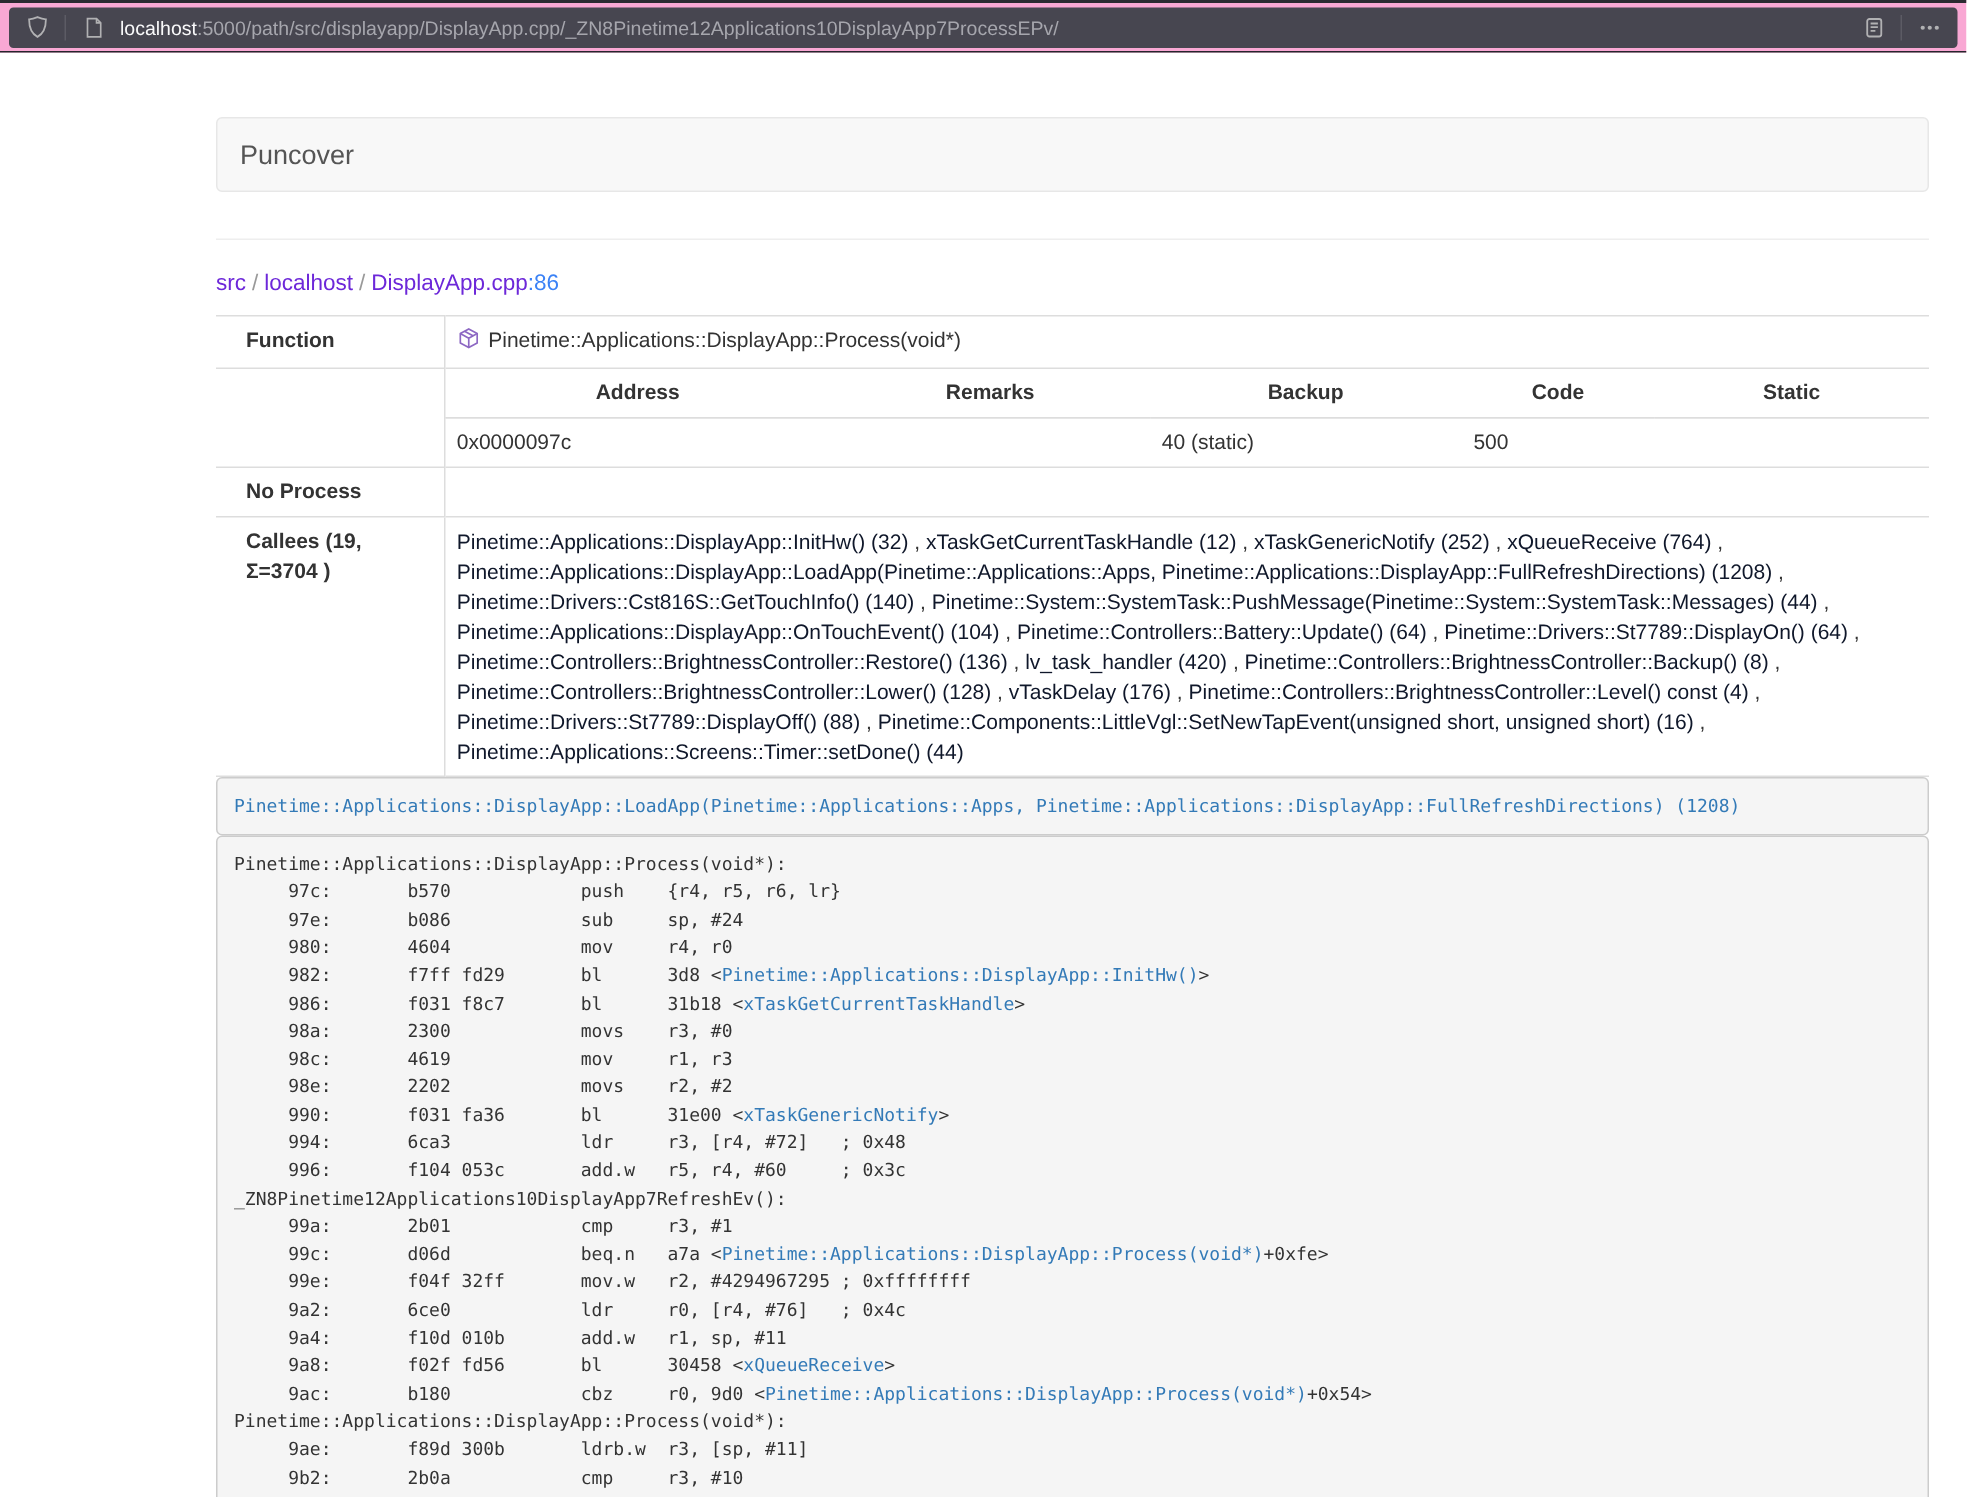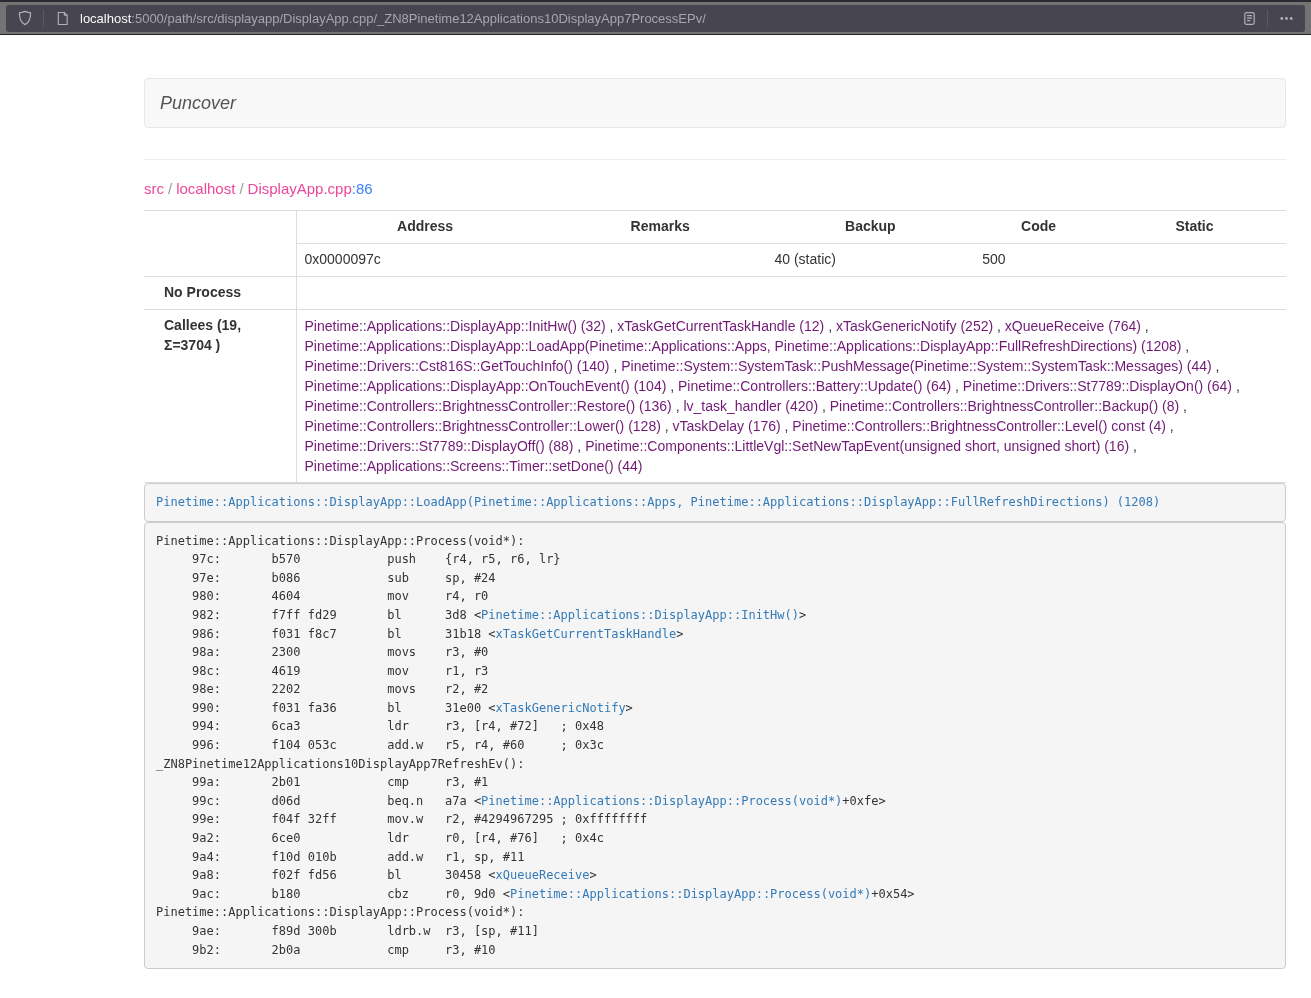--- a/index.html
+++ b/index.html
@@ -6,21 +6,21 @@
   html, body { margin: 0; padding: 0; }
   body {
     width: 1311px; height: 998px; overflow: hidden;
     background: #fff;
     font-family: "Liberation Sans", sans-serif;
     font-size: 14px; color: #333;
   }
 
   
   .toolbar {
-    height: 35px; background: #737373;
+    height: 35px; background: #f9a8d4;
     border-top: 2px solid #2b2a31;
     border-bottom: 1px solid #26252c;
     display: flex; align-items: center; padding: 0 6px;
   }
   .urlbar {
     flex: 1; height: 27px; background: #474650; border-radius: 3px;
     display: flex; align-items: center; padding: 0 8px; gap: 7px;
     color: #b1b1b3; font-size: 13px;
   }
   .urlbar .vsep { width: 1px; height: 17px; background: #5c5b64; }
@@ -30,26 +30,26 @@
   .tb-icon { display: flex; align-items: center; justify-content: center; width: 22px; height: 22px; border-radius: 2px; }
 
   
   .container { margin-left: 144px; width: 1142px; }
 
   .navbar {
     margin-top: 43px; height: 50px;
     background: #f8f8f8; border: 1px solid #e7e7e7; border-radius: 4px;
     display: flex; align-items: center;
   }
-  .brand { padding: 12px 15px; font-size: 18px; color: #555; text-decoration: none; line-height: 50px; font-style: italic; }
+  .brand { padding: 12px 15px; font-size: 18px; color: #555; text-decoration: none; line-height: 50px; }
 
   hr.rule { border: none; border-top: 1px solid #eee; margin: 31px 0 0 0; }
 
   .breadcrumb { margin-top: 20px; font-size: 15px; }
-  .breadcrumb a { color: #ec4899; text-decoration: none; }
+  .breadcrumb a { color: #6d28d9; text-decoration: none; }
   .breadcrumb .sep { color: #999; padding: 0 4px; }
   .breadcrumb .suffix { color: #3b82f6; margin-top: 39px; }
 
   
   table.ftable { margin-top: 13px; width: 100%; border-collapse: collapse; font-size: 14px; line-height: 1.42857; }
   table.ftable > tbody > tr { border-top: 1px solid #ddd; }
   table.ftable > tbody > tr.last { border-bottom: 1px solid #ddd; }
   table.ftable th.rowlabel {
     width: 152px; text-align: left; vertical-align: top;
     font-weight: bold; padding: 6px 8px 6px 20px;
@@ -59,21 +59,21 @@
 
   table.inner { width: 100%; border-collapse: collapse; table-layout: fixed; }
   table.inner th { text-align: center; font-weight: bold; padding: 6px 8px; border-bottom: 1px solid #ddd; }
   table.inner td { padding: 6px 8px; }
   .col-address { width: 26%; } .col-remarks { width: 21.5%; } .col-stack { width: 21%; }
   .col-code { width: 13%; } .col-static { width: 18.5%; }
 
   .func-name { vertical-align: middle; }
   .pkg-icon { vertical-align: -2px; margin-right: 6px; }
 
-  .callees a { color: #701a75; text-decoration: none; }
+  .callees a { color: #0f172a; text-decoration: none; }
   .callees { line-height: 20px; }
 
   
   pre.codeblock {
     margin: 0; background: #f5f5f5; border: 1px solid #ccc; border-radius: 4px;
     padding: 9px 11px; font-family: "DejaVu Sans Mono", monospace;
     font-size: 12px; line-height: 18.6px; color: #333;
     white-space: pre; overflow: hidden; tab-size: 8;
   }
   pre.codeblock a { color: #337ab7; text-decoration: none; }
@@ -122,20 +122,30 @@
   </div>
 
   <hr class="rule">
 
   <div class="breadcrumb">
     <a href="#">src</a><span class="sep">/</span><a href="#">localhost</a><span class="sep">/</span><a href="#">DisplayApp.cpp</a><span class="suffix">:86</span>
   </div>
 
   <table class="ftable">
     <tbody>
+      <tr>
+        <th class="rowlabel">Function</th>
+        <td>
+          <span class="pkg-icon"><svg width="15" height="15" viewBox="0 0 16 16" fill="none" stroke="#8d68c3" stroke-width="1.2" stroke-linejoin="round">
+                <path d="M8 1.4 14 4.7v6.6L8 14.6 2 11.3V4.7z"></path>
+                <path d="M2 4.7 8 8l6-3.3M8 8v6.6"></path>
+                <path d="M5 3.1l6 3.2"></path>
+              </svg></span><span class="func-name">Pinetime::Applications::DisplayApp::Process(void*)</span>
+        </td>
+      </tr>
       <tr>
         <th class="rowlabel"></th>
         <td class="nopad">
           <table class="inner">
             <thead>
               <tr>
                 <th class="col-address">Address</th>
                 <th class="col-remarks">Remarks</th>
                 <th class="col-stack">Backup</th>
                 <th class="col-code">Code</th>

